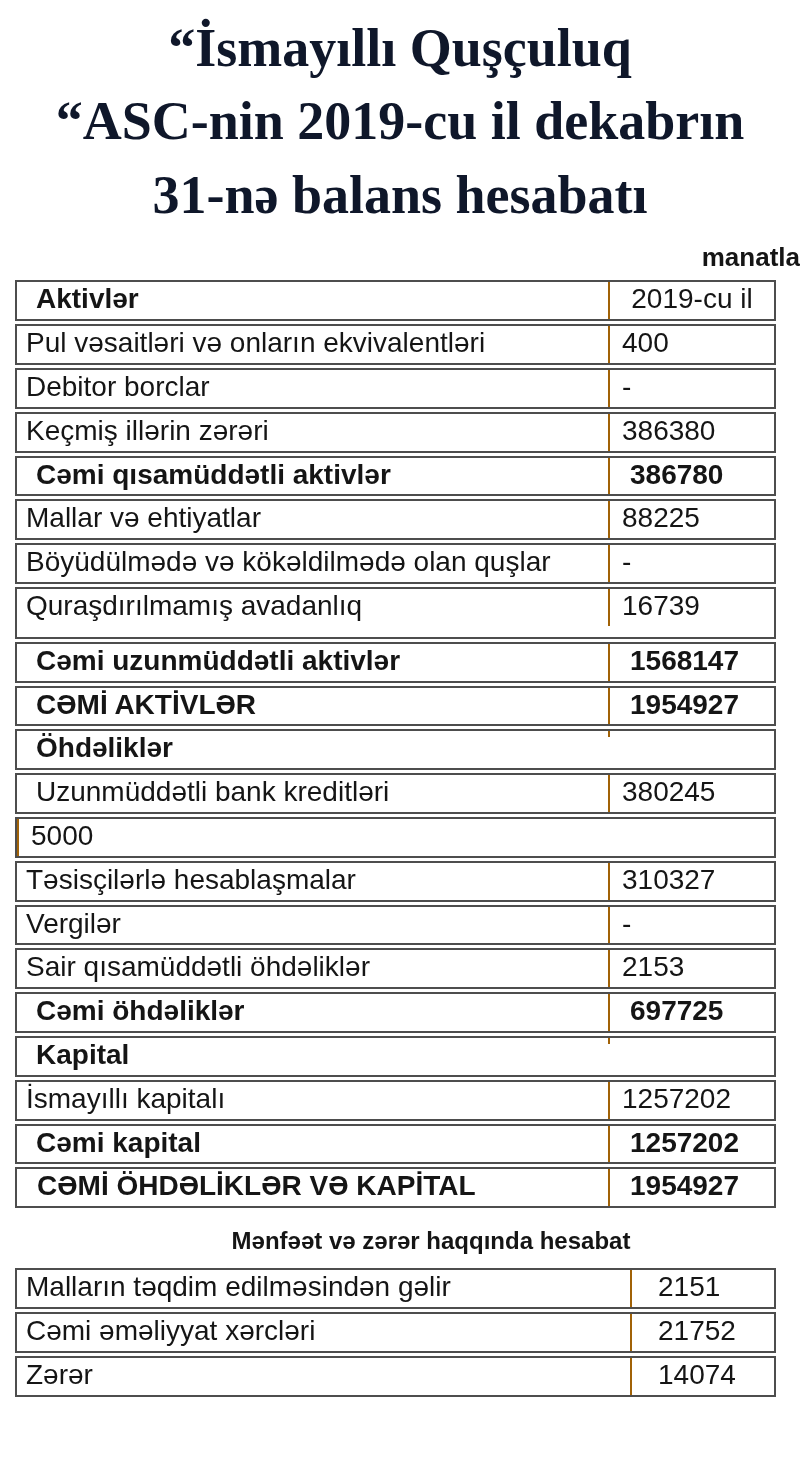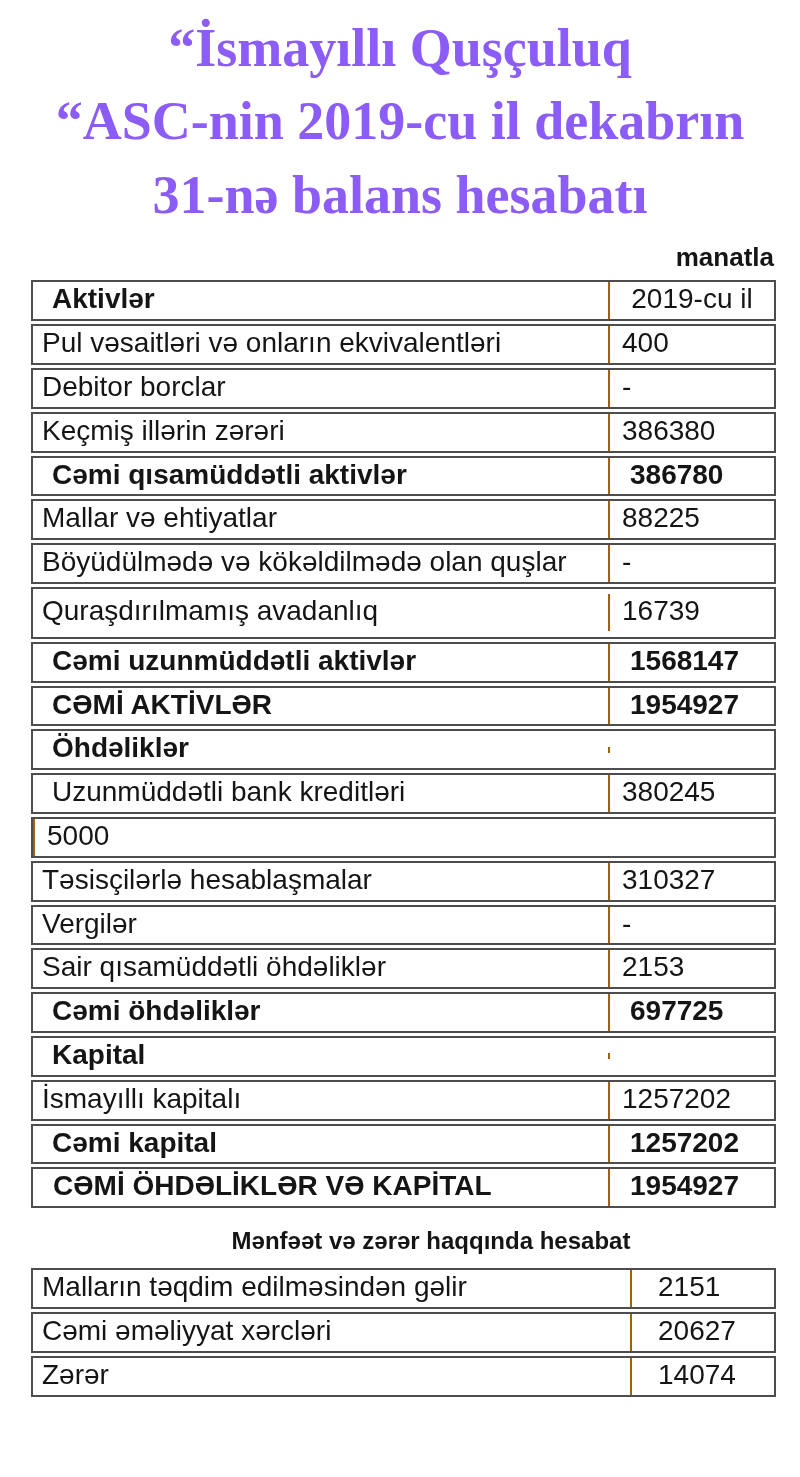--- a/index.html
+++ b/index.html
@@ -13,41 +13,39 @@
     font-family: "Liberation Sans", sans-serif;
     overflow: hidden;
   }
   .title {
     font-family: "Liberation Serif", serif;
     font-weight: 700;
     font-size: 54px;
     line-height: 1.36;
     text-align: center;
     padding-top: 12px;
-    color: #8b5cf6;
+    color: #0f172a;
   }
   .currency-note {
     text-align: right;
-    padding-right: 26px;
     font-weight: 700;
     font-size: 26px;
     margin-top: 10px;
   }
   .doc-table {
     margin: 7px 24px 0 15px;
     width: 761px;
   }
   .row {
     display: flex;
-    align-items: center;
+    align-items: flex-start;
     border: 2px solid #4d4d4d;
     margin-top: 3px;
     min-height: 38px;
     background: #ffffff;
-    margin-left: 16px;
   }
   .row:first-child { margin-top: 0; }
   .row.tall { min-height: 52px; }
   .cell {
     display: flex;
     align-items: center;
     font-size: 28px;
     line-height: 1.1;
   }
   .cell-label {
@@ -172,21 +170,21 @@
 
   <div class="section-heading">Mənfəət və zərər haqqında hesabat</div>
 
   <div class="doc-table income" id="income-table">
       <div class="row">
         <div class="cell cell-label">Malların təqdim edilməsindən gəlir</div>
         <div class="cell cell-value">2151</div>
       </div>
       <div class="row">
         <div class="cell cell-label">Cəmi əməliyyat xərcləri</div>
-        <div class="cell cell-value">20627</div>
+        <div class="cell cell-value">21752</div>
       </div>
       <div class="row">
         <div class="cell cell-label">Zərər</div>
         <div class="cell cell-value">14074</div>
       </div>
     </div>
 
 </div>
 
 </body></html>

